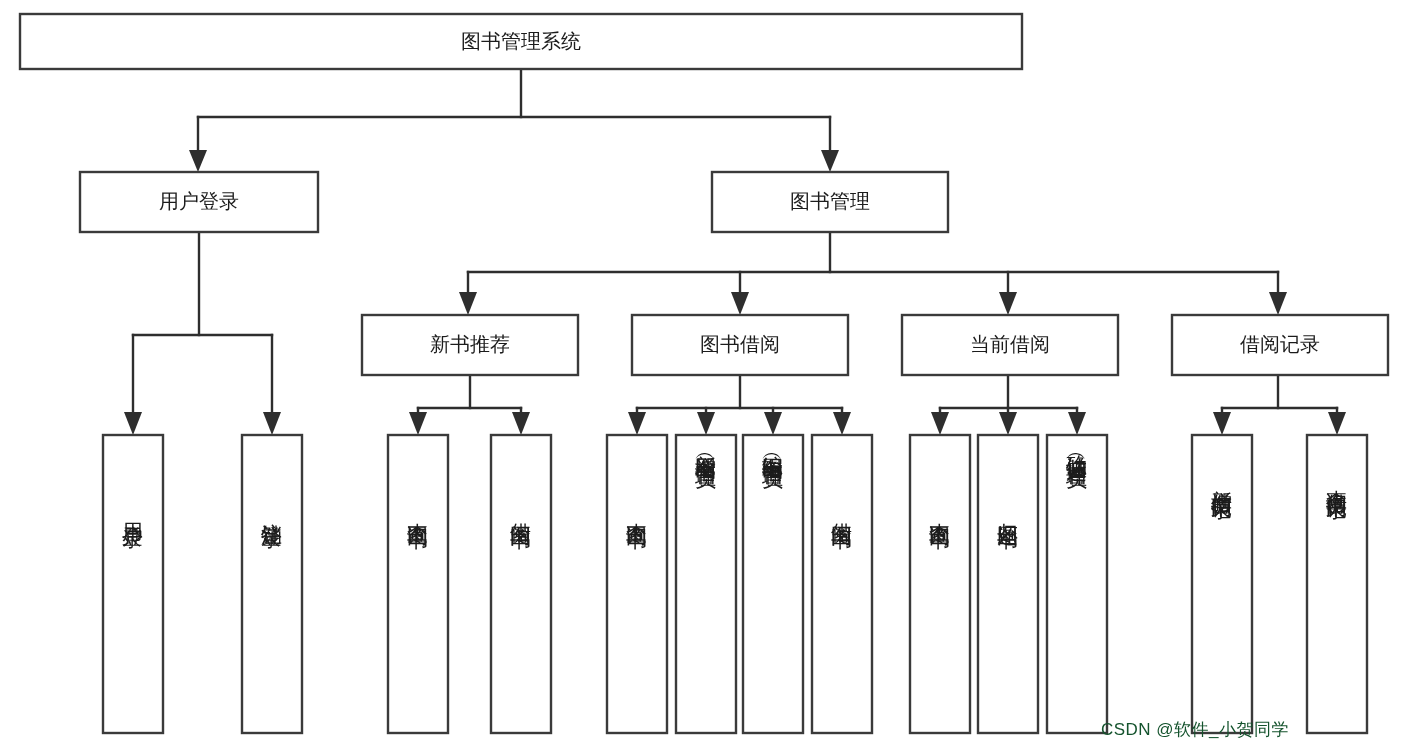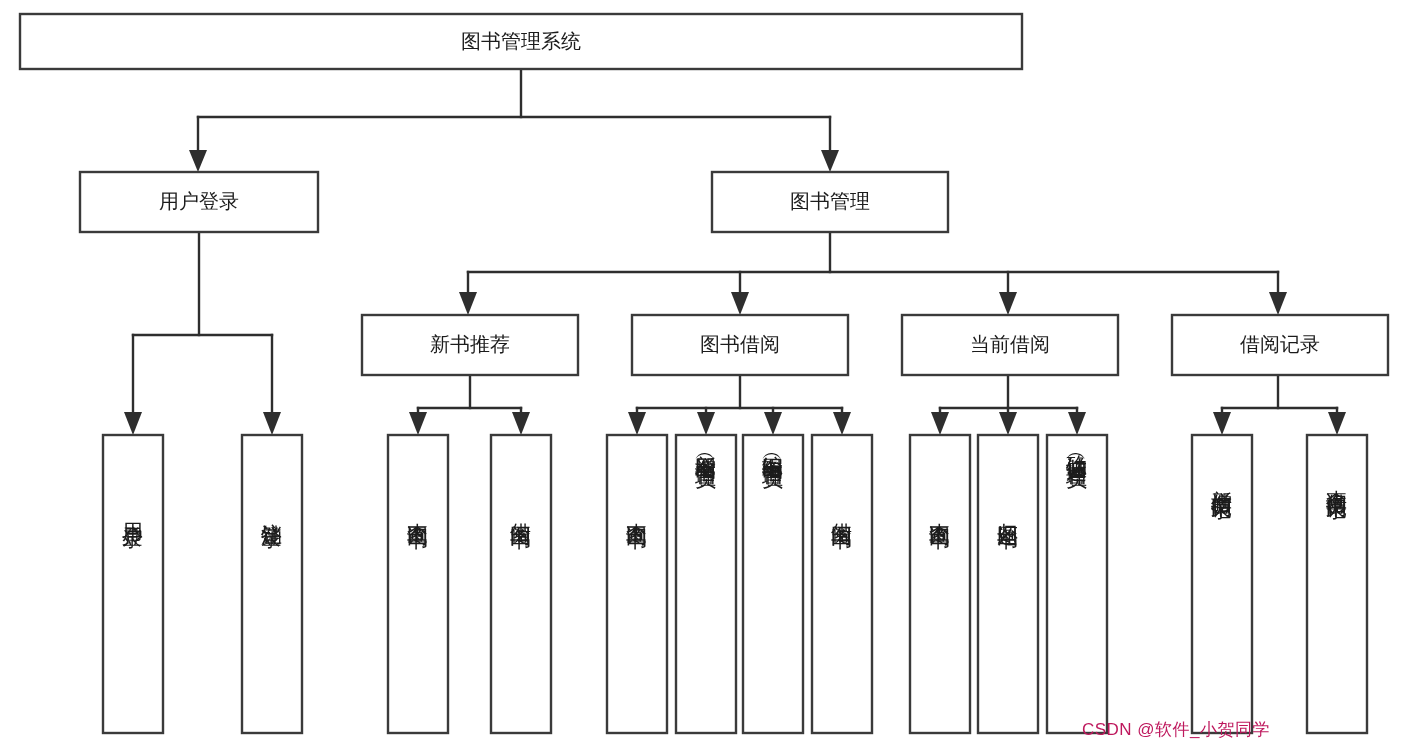--- a/index.html
+++ b/index.html
@@ -11,20 +11,21 @@
     width: 1405px;
     height: 747px;
     font-family: "Liberation Sans", sans-serif;
     overflow: hidden;
   }
   #diagram-root {
     position: relative;
     width: 1278px;
     height: 747px;
     background: #ffffff;
+    padding-left: 19px;
   }
   svg.flow {
     position: absolute;
     left: 0;
     top: 0;
     width: 1405px;
     height: 747px;
   }
   .node-box {
     fill: #ffffff;
@@ -56,21 +57,21 @@
     text-orientation: upright;
     letter-spacing: 2px;
     white-space: pre;
   }
   .watermark {
     position: absolute;
     right: 8px;
     bottom: 6px;
     font-family: "Liberation Sans", sans-serif;
     font-size: 17px;
-    color: #be185d;
+    color: #14532d;
     letter-spacing: 0.5px;
     user-select: none;
   }
 </style>
 </head>
 <body>
 
 <div id="diagram-root">
 
   <svg class="flow" viewBox="0 0 1405 747">

